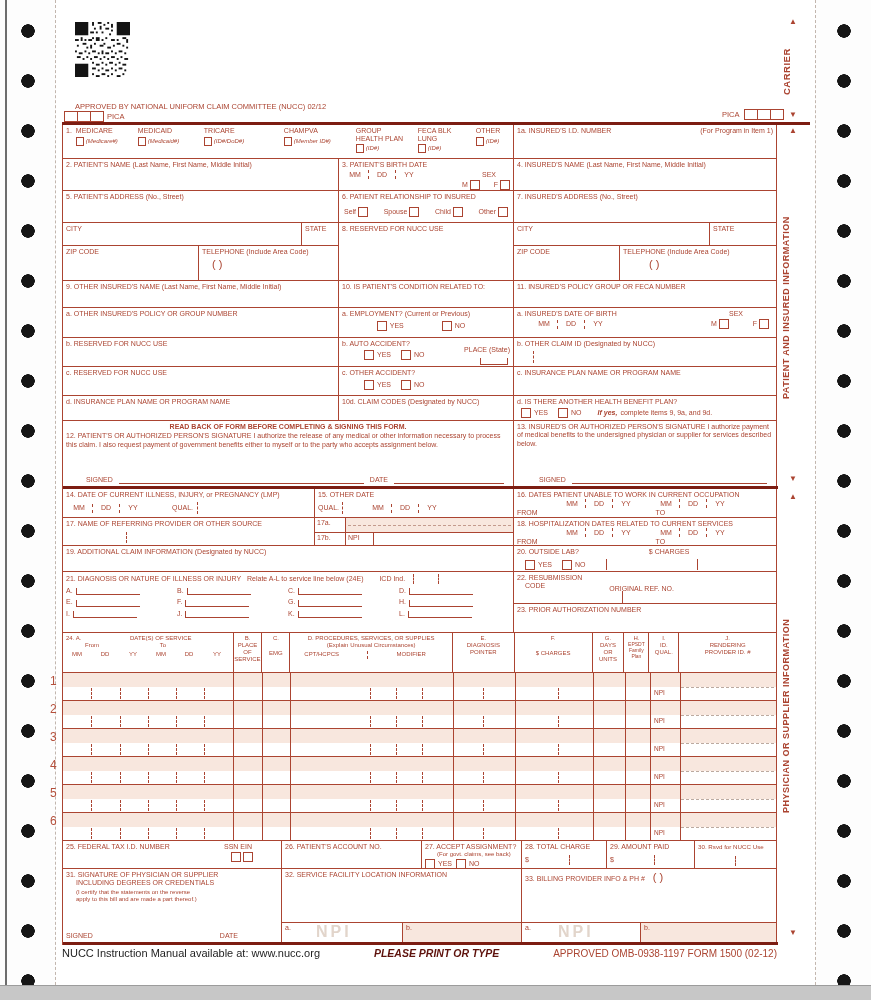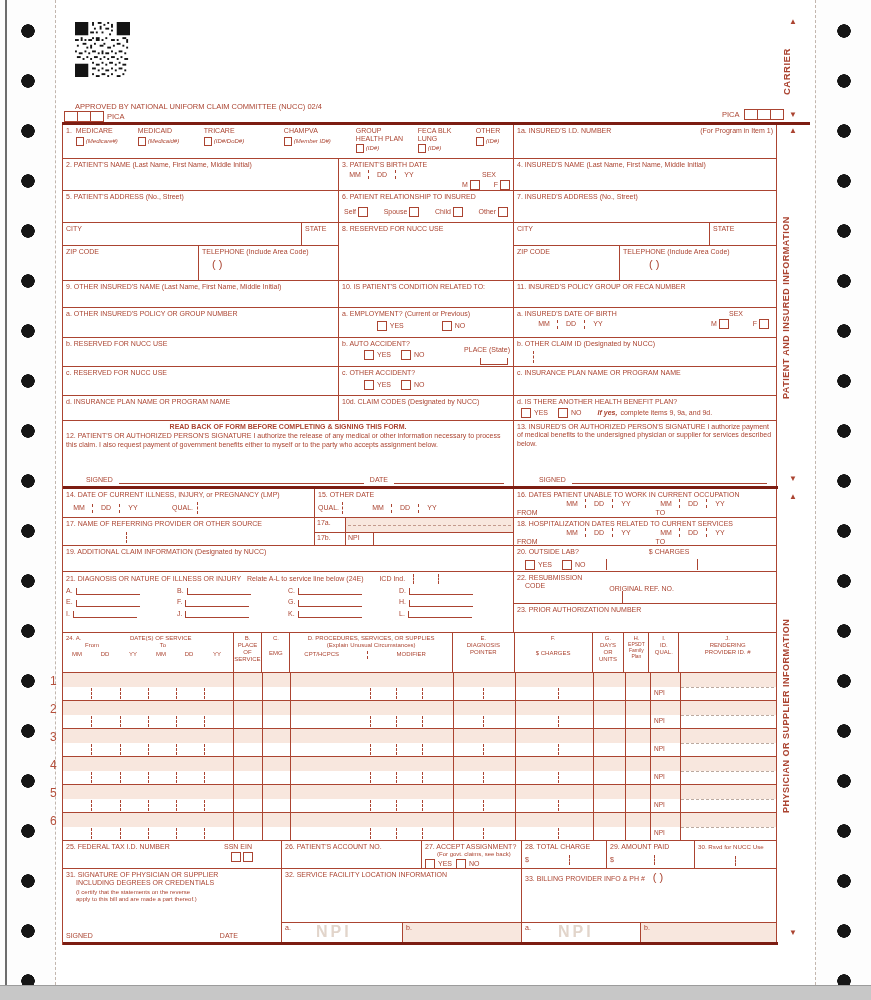--- a/index.html
+++ b/index.html
@@ -173,21 +173,21 @@
       <rect x="9" y="27" width="1" height="1"></rect>
         <rect x="11" y="28" width="2" height="1"></rect>
         <rect x="14" y="27" width="2" height="1"></rect>
         <rect x="17" y="28" width="1" height="1"></rect>
         <rect x="19" y="27" width="1" height="1"></rect>
         <rect x="22" y="28" width="2" height="1"></rect>
         <rect x="25" y="27" width="1" height="1"></rect>
     </g>
   </svg>
 
-  <div class="subtitle">APPROVED BY NATIONAL UNIFORM CLAIM COMMITTEE (NUCC) 02/4</div>
+  <div class="subtitle">APPROVED BY NATIONAL UNIFORM CLAIM COMMITTEE (NUCC) 02/12</div>
 
   <div class="pica-l">
     <span class="pica-box"></span>
     <span class="pica-box"></span>
     <span class="pica-box"></span>
     <span class="pica-txt">PICA</span>
   </div>
   <div class="pica-r">
     <span class="pica-txt">PICA</span>
     <span class="pica-box"></span>
@@ -867,15 +867,20 @@
           <div class="c bl" style="flex:1;background:var(--shade);padding:1px 3px;">
             <span>b.</span>
           </div>
         </div>
       </div>
     </div>
 
     <div class="thickline" style="position:relative;width:715px;left:0;"></div>
   </div>
 
+  <div class="footer">
+    <span class="f-left">NUCC Instruction Manual available at: www.nucc.org</span>
+    <span class="f-center">PLEASE PRINT OR TYPE</span>
+    <span class="f-right">APPROVED OMB-0938-1197 FORM 1500 (02-12)</span>
+  </div>
 
   <div class="bottom-band"></div>
 </div>
 
 </body></html>

